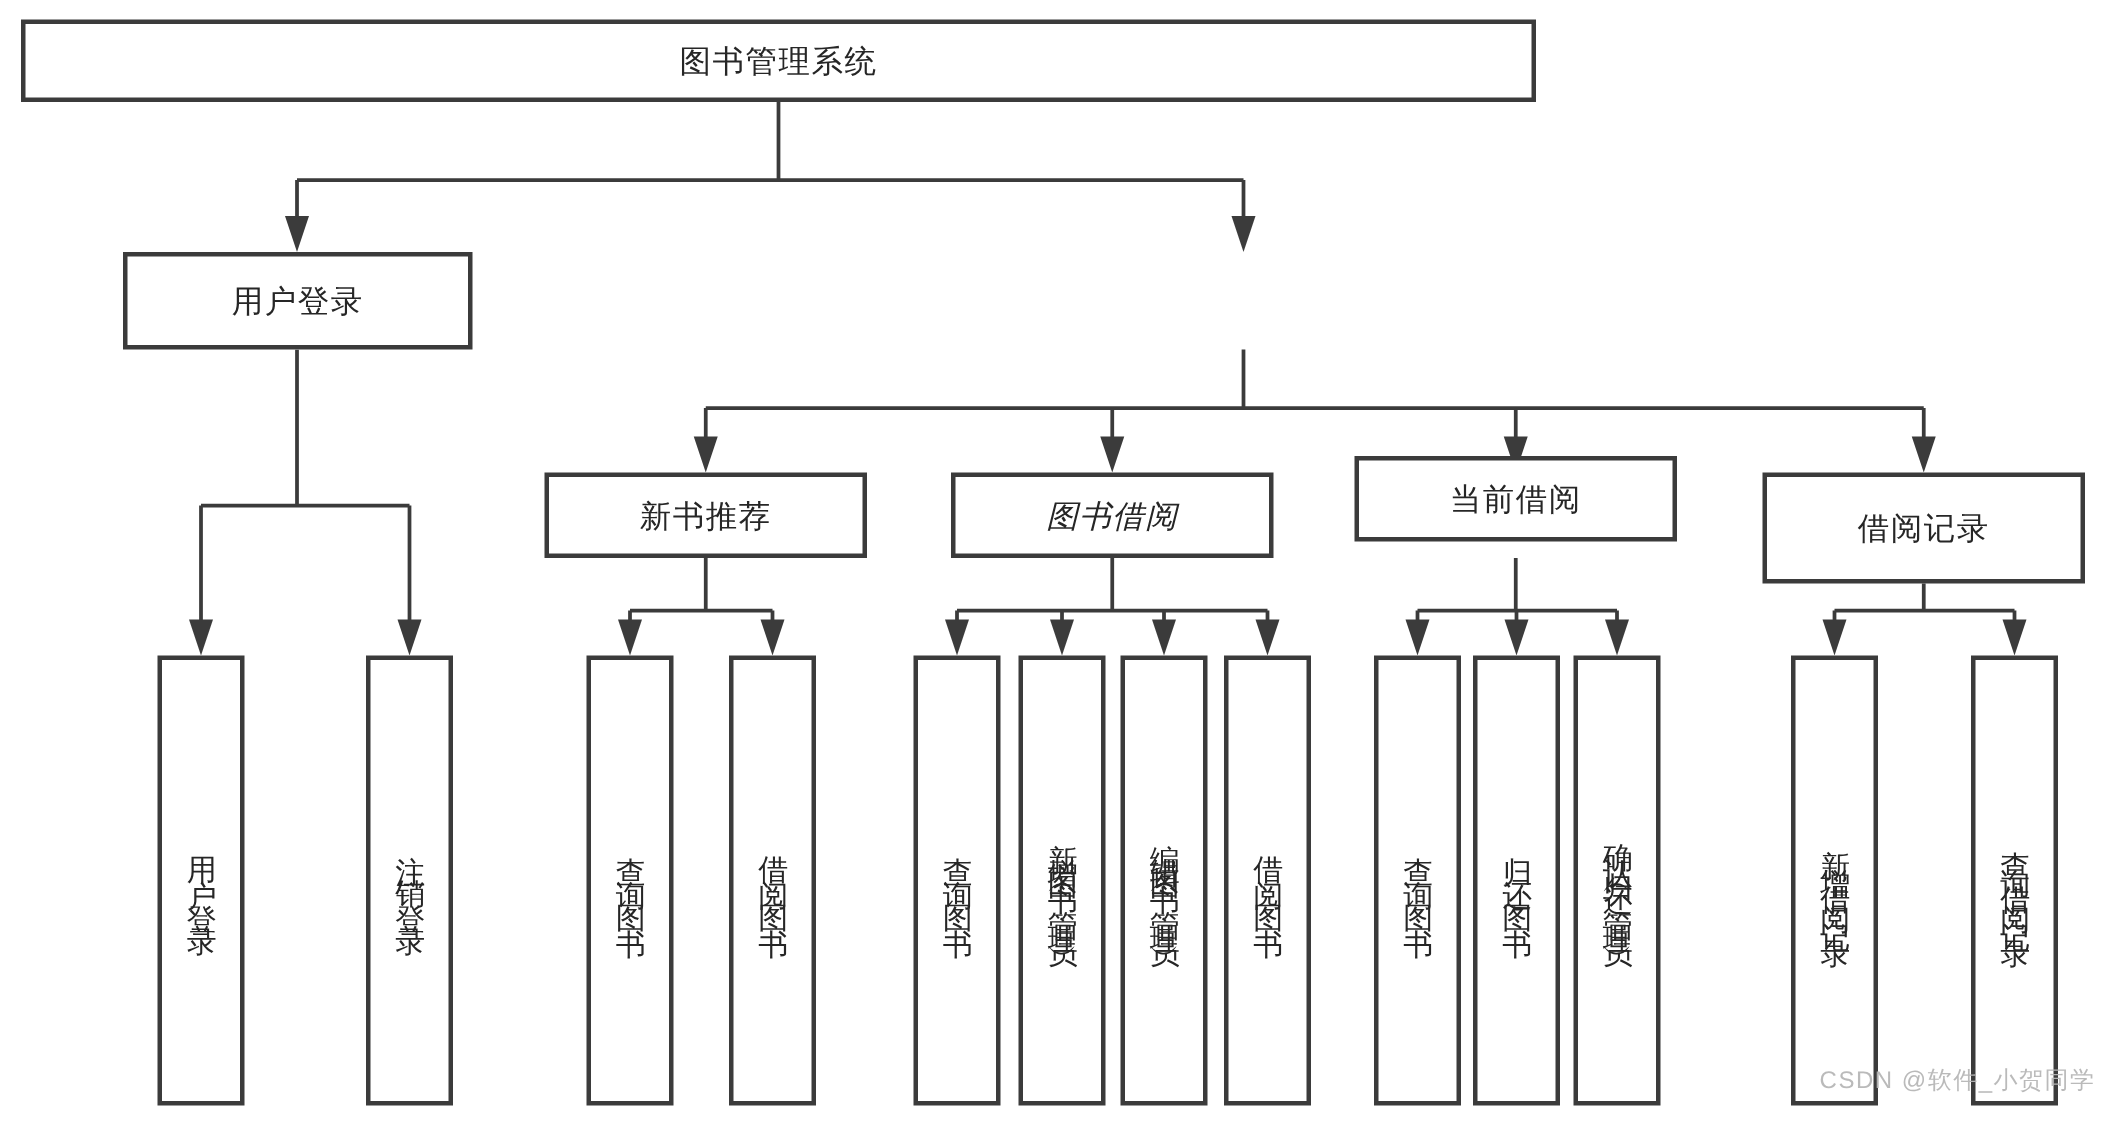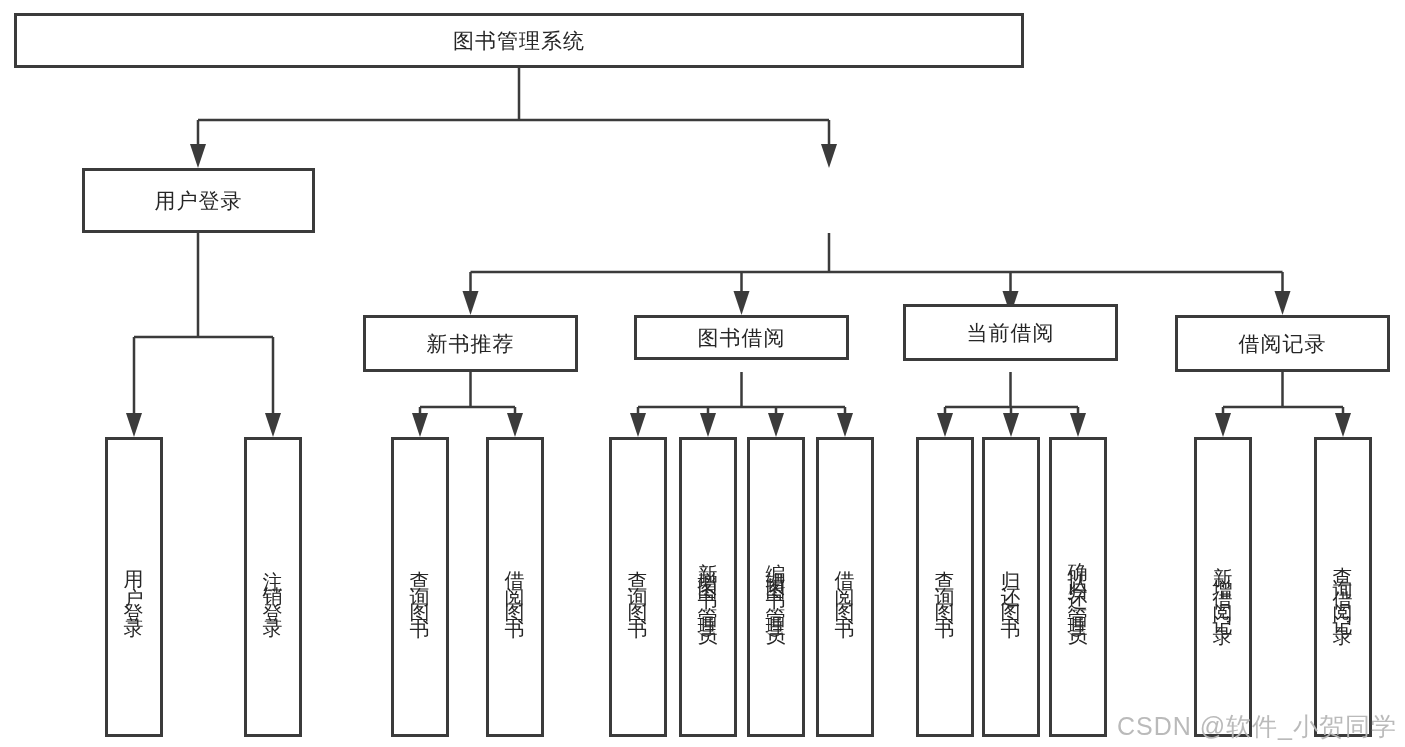--- a/index.html
+++ b/index.html
@@ -42,23 +42,23 @@
     text-orientation: mixed;
     font-size: 20px;
     line-height: 1;
   }
   .v4 { letter-spacing: 16px; }
   .v6 { letter-spacing: 12px; }
   .v9 { letter-spacing: 9px; }
   .watermark {
     position: absolute;
     right: 8px;
-    bottom: 4px;
+    bottom: 16px;
     z-index: 5;
-    font-size: 25px;
+    font-size: 16px;
     color: rgba(182, 182, 182, 0.95);
     letter-spacing: 1px;
     white-space: nowrap;
   }
 </style>
 </head>
 <body>
 
 <div class="canvas">
 
@@ -93,23 +93,23 @@
       <polygon points="1215,413 1231,413 1223,437"></polygon>
       <polygon points="1335,413 1351,413 1343,437"></polygon>
     </g>
   </svg>
 
   <div class="node hnode" style="left:14px; top:13px; width:1010px; height:55px;">图书管理系统</div>
 
   <div class="node hnode" style="left:82px; top:168px; width:233px; height:65px;">用户登录</div>
 
   <div class="node hnode" style="left:363px; top:315px; width:215px; height:57px;text-align:right;">新书推荐</div>
-  <div class="node hnode" style="left:634px; top:315px; width:215px; height:45px;">图书借阅</div>
+  <div class="node hnode" style="left:634px; top:315px; width:215px; height:57px;font-style:italic;">图书借阅</div>
   <div class="node hnode" style="left:903px; top:304px; width:215px; height:57px;">当前借阅</div>
-  <div class="node hnode" style="left:1175px; top:315px; width:215px; height:57px;">借阅记录</div>
+  <div class="node hnode" style="left:1175px; top:315px; width:215px; height:74px;">借阅记录</div>
 
   <div class="node vnode v4" style="left:105px; top:437px; width:58px; height:300px;">用户登录</div>
   <div class="node vnode v4" style="left:244px; top:437px; width:58px; height:300px;">注销登录</div>
 
   <div class="node vnode v4" style="left:391px; top:437px; width:58px; height:300px;">查询图书</div>
   <div class="node vnode v4" style="left:486px; top:437px; width:58px; height:300px;">借阅图书</div>
 
   <div class="node vnode v4" style="left:609px; top:437px; width:58px; height:300px;">查询图书</div>
   <div class="node vnode v9" style="left:679px; top:437px; width:58px; height:300px;">新增图书（管理员）</div>
   <div class="node vnode v9" style="left:747px; top:437px; width:58px; height:300px;">编辑图书（管理员）</div>

